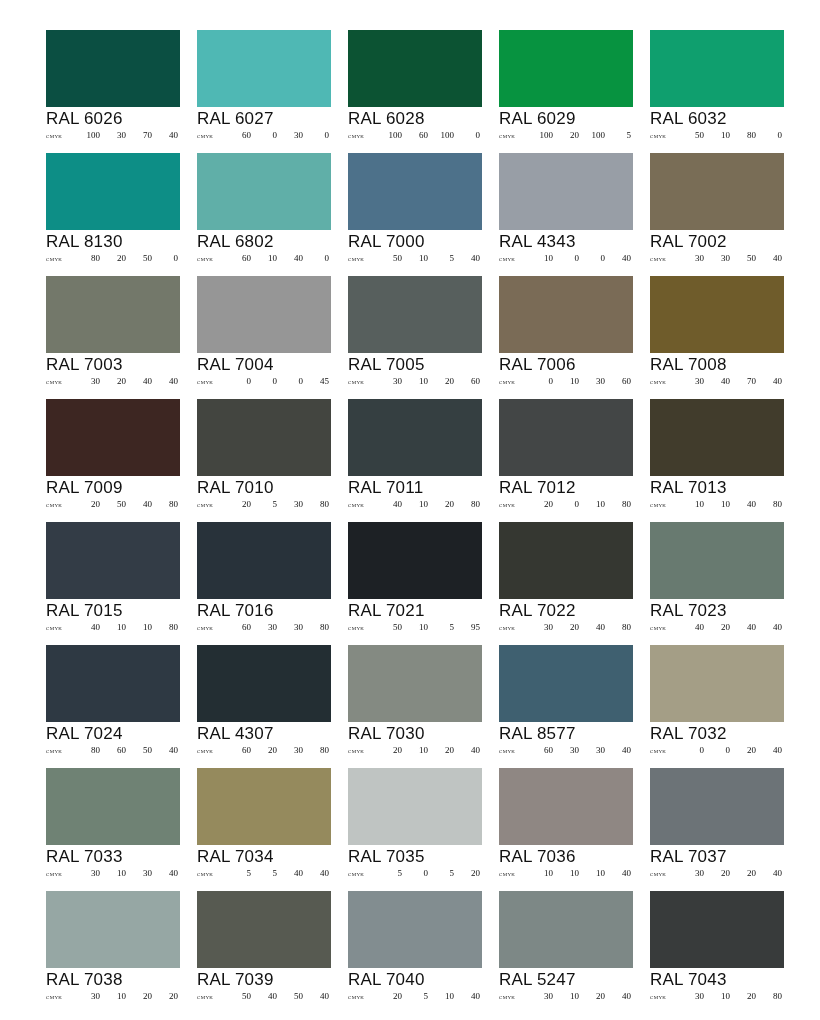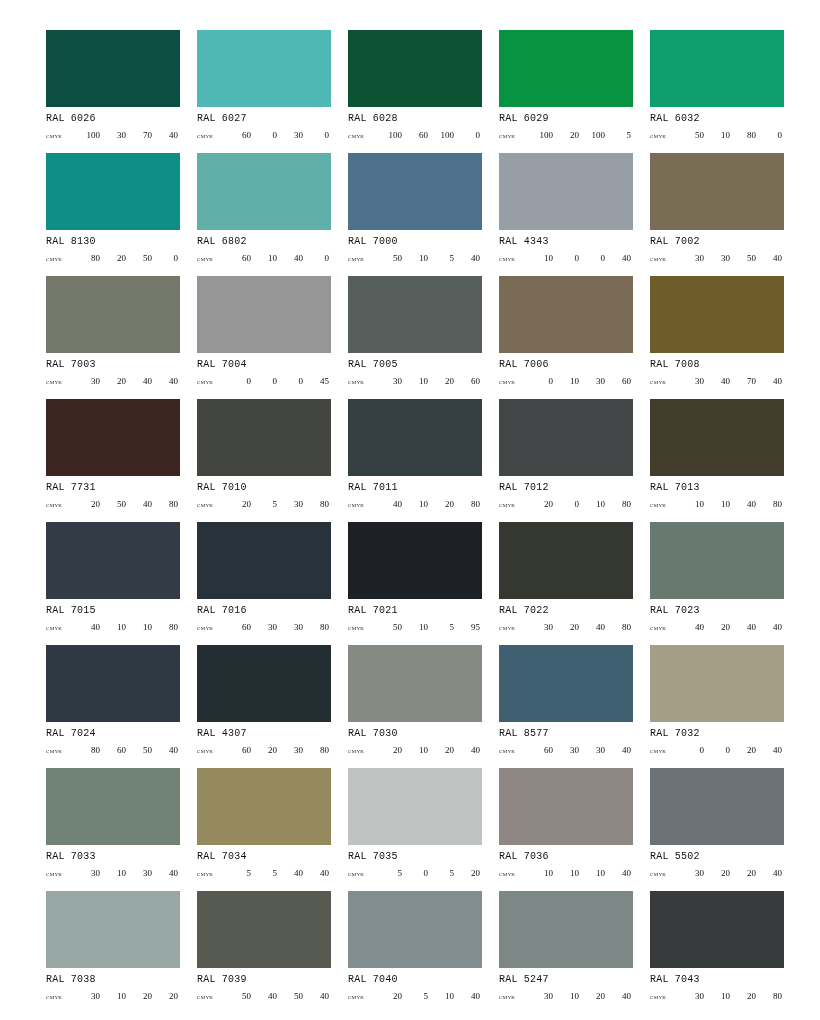--- a/index.html
+++ b/index.html
@@ -34,22 +34,22 @@
   }
   .swatch {
     width: 134px;
     height: 77px;
     display: block;
   }
   .meta {
     padding-top: 5px;
   }
   .ral-name {
-    font-family: Liberation Mono, monospace;
-    font-size: 10px;
+    font-family: Liberation Sans, sans-serif;
+    font-size: 17px;
     letter-spacing: 0.2px;
     color: #111111;
     line-height: 14px;
     white-space: nowrap;
   }
   .cmyk-row {
     display: flex;
     align-items: baseline;
     margin-top: 3px;
     line-height: 12px;
@@ -302,21 +302,21 @@
               <span>40</span>
               <span>70</span>
               <span>40</span>
             </div>
           </div>
         </div>
       </div>
       <div class="cell">
         <div class="swatch" style="background: rgb(61, 38, 34);"></div>
         <div class="meta">
-          <div class="ral-name">RAL 7731</div>
+          <div class="ral-name">RAL 7009</div>
           <div class="cmyk-row">
             <div class="cmyk-label">cmyk</div>
             <div class="cmyk-vals">
               <span>20</span>
               <span>50</span>
               <span>40</span>
               <span>80</span>
             </div>
           </div>
         </div>
@@ -587,21 +587,21 @@
               <span>10</span>
               <span>10</span>
               <span>40</span>
             </div>
           </div>
         </div>
       </div>
       <div class="cell">
         <div class="swatch" style="background: rgb(108, 115, 119);"></div>
         <div class="meta">
-          <div class="ral-name">RAL 5502</div>
+          <div class="ral-name">RAL 7037</div>
           <div class="cmyk-row">
             <div class="cmyk-label">cmyk</div>
             <div class="cmyk-vals">
               <span>30</span>
               <span>20</span>
               <span>20</span>
               <span>40</span>
             </div>
           </div>
         </div>

